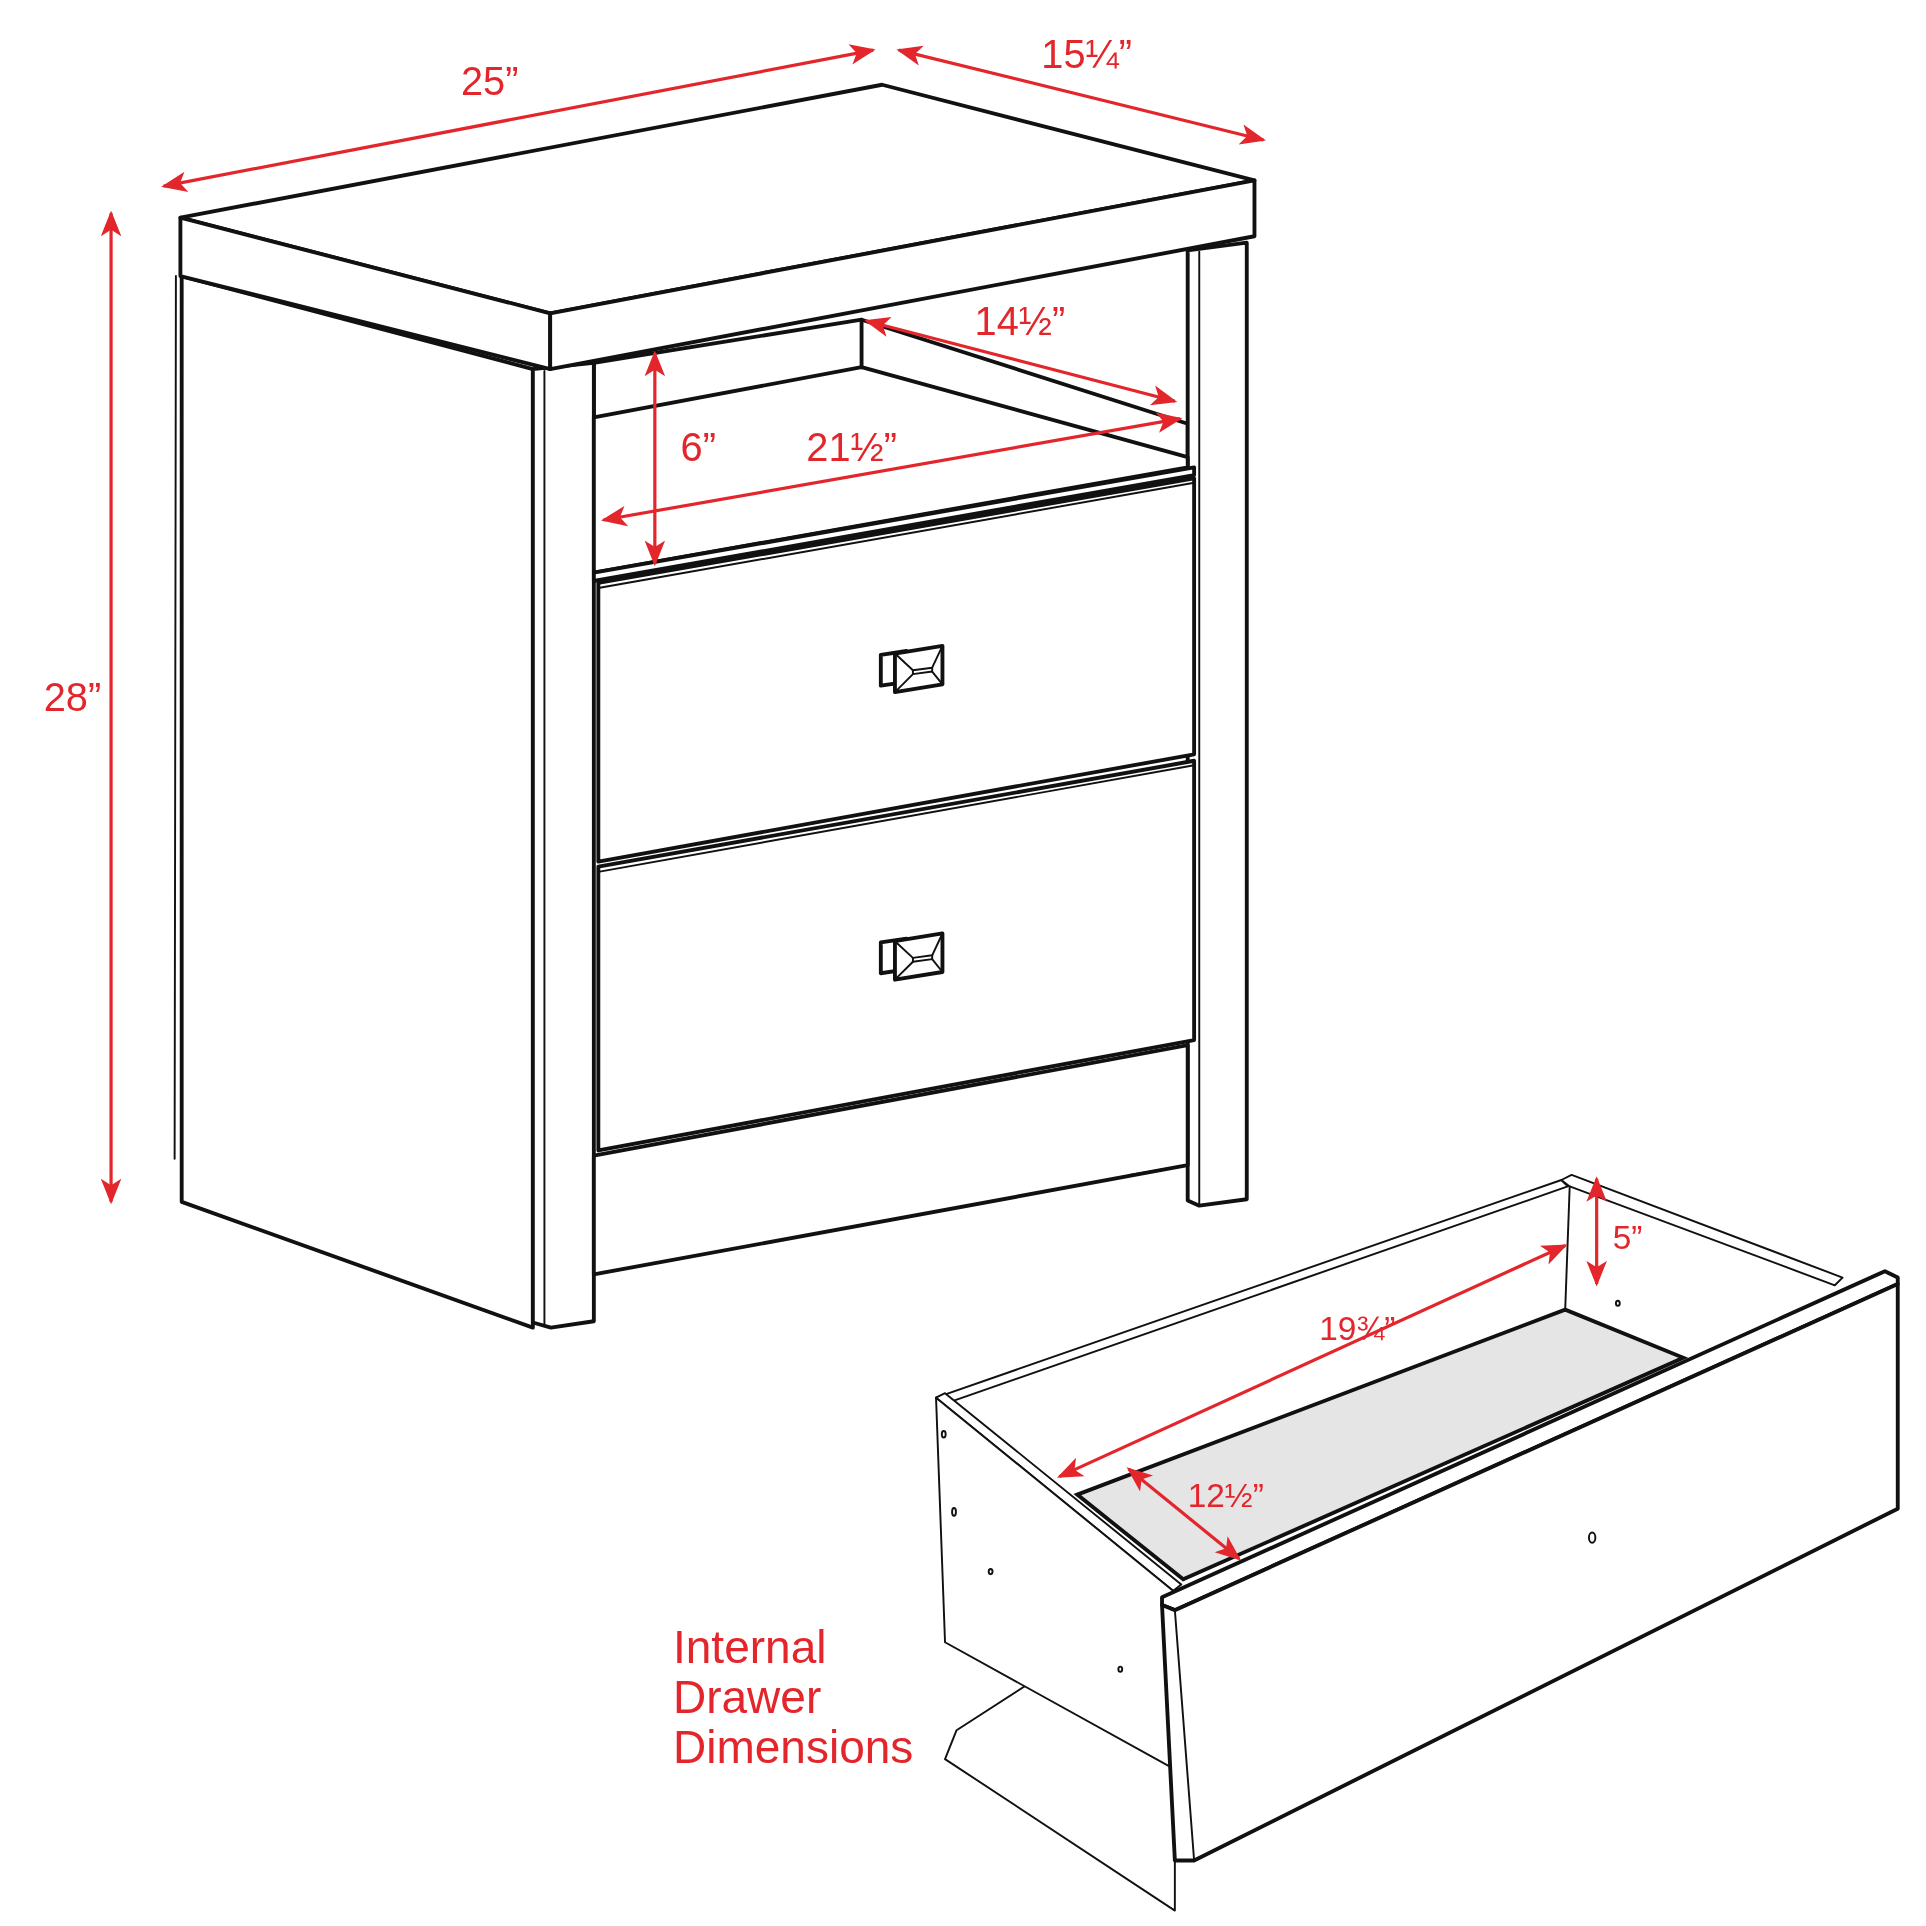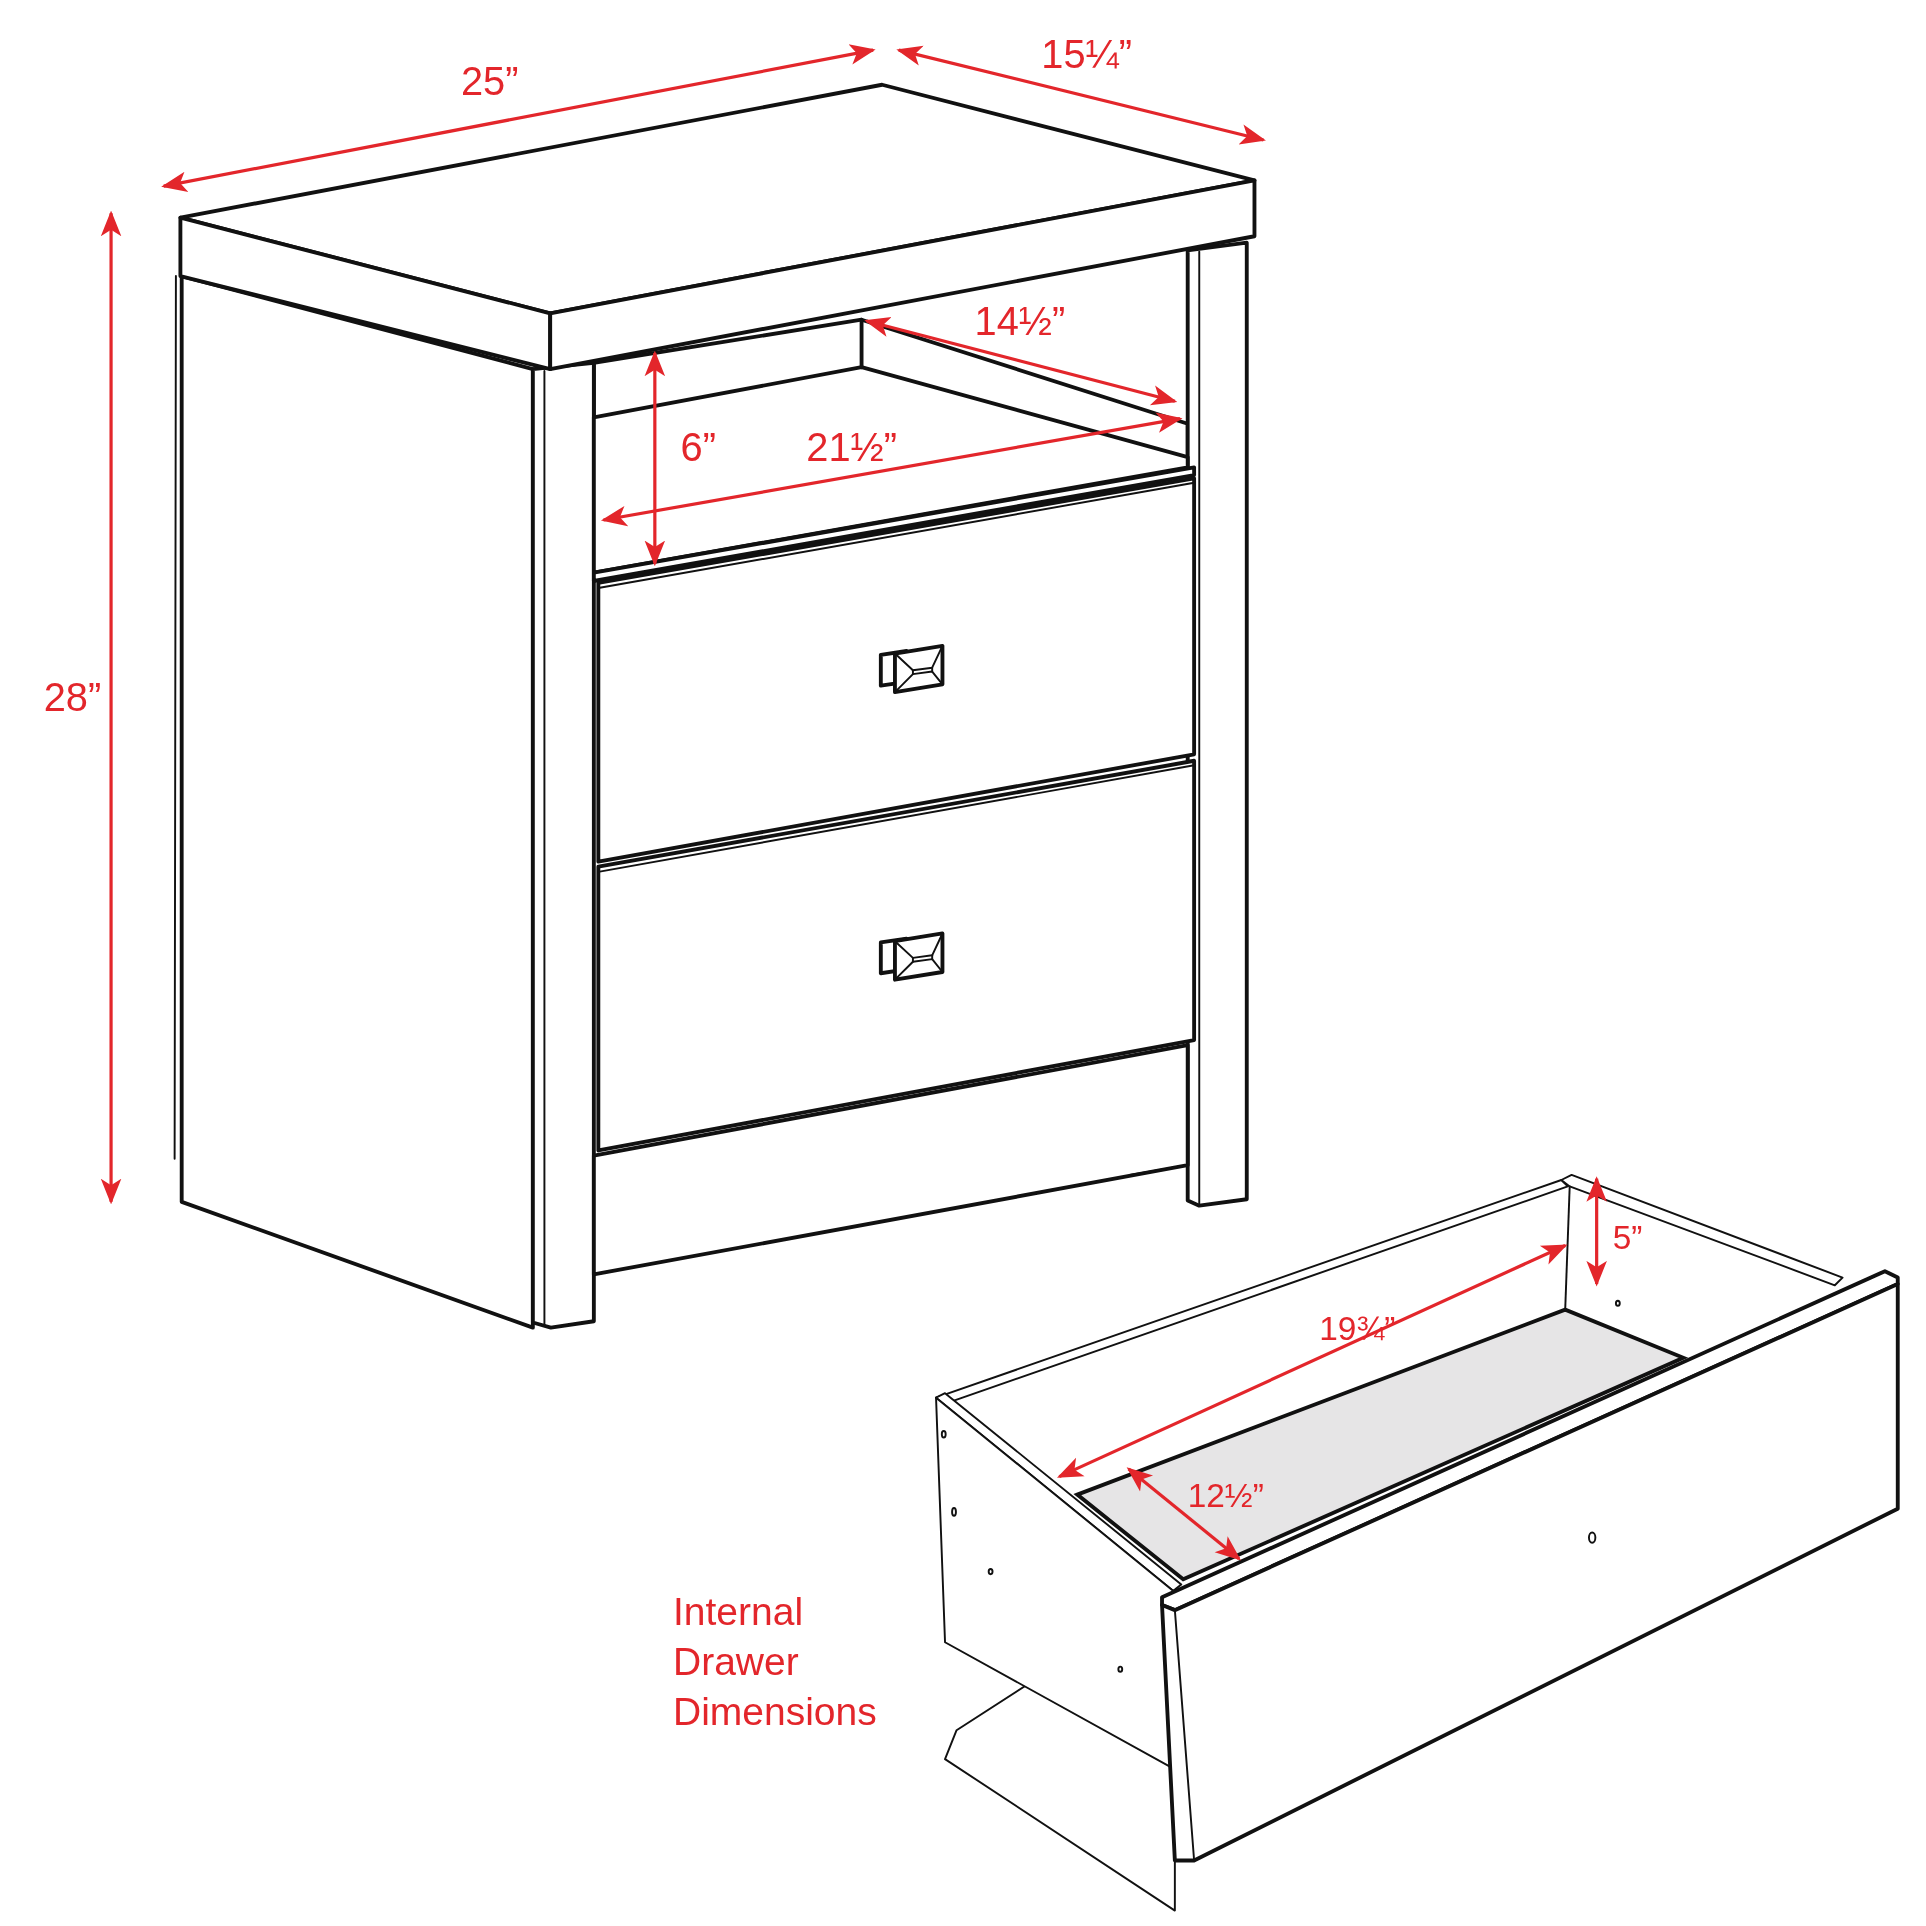--- a/index.html
+++ b/index.html
@@ -3,21 +3,21 @@
 <meta charset="utf-8">
 <style>
   html, body { margin:0; padding:0; background:#ffffff; }
   #canvas { position:relative; width:1926px; height:1926px; background:#ffffff; overflow:hidden; }
   svg { position:absolute; left:0; top:0; }
   .ln { fill:#ffffff; stroke:#111111; stroke-width:6; stroke-linejoin:round; stroke-linecap:round; }
   .ln-thin { fill:none; stroke:#111111; stroke-width:3; stroke-linejoin:round; stroke-linecap:round; }
   .ln-open { fill:none; stroke:#111111; stroke-width:6; stroke-linejoin:round; stroke-linecap:round; }
   .dim { stroke:#e3262b; stroke-width:5; fill:none; }
   .dim-txt { fill:#e3262b; font-family:"Liberation Sans", sans-serif; }
-  .caption { position:absolute; left:673px; top:1587px; color:#e3262b; font-family:"Liberation Sans", sans-serif; font-size:39px; line-height:50px; }
+  .caption { position:absolute; left:673px; top:1622px; color:#e3262b; font-family:"Liberation Sans", sans-serif; font-size:46px; line-height:50px; }
   .caption div { white-space:nowrap; }
 </style>
 </head>
 <body>
 
 <div id="canvas">
 <svg width="1926" height="1926" viewBox="0 0 3000 3000">
   <defs>
     <marker id="ah" viewBox="0 0 20 20" refX="18" refY="10" markerWidth="9" markerHeight="9" orient="auto-start-reverse" markerUnits="userSpaceOnUse">
       <path d="M0,0 L20,10 L0,20 L5,10 Z" fill="#e3262b"></path>

